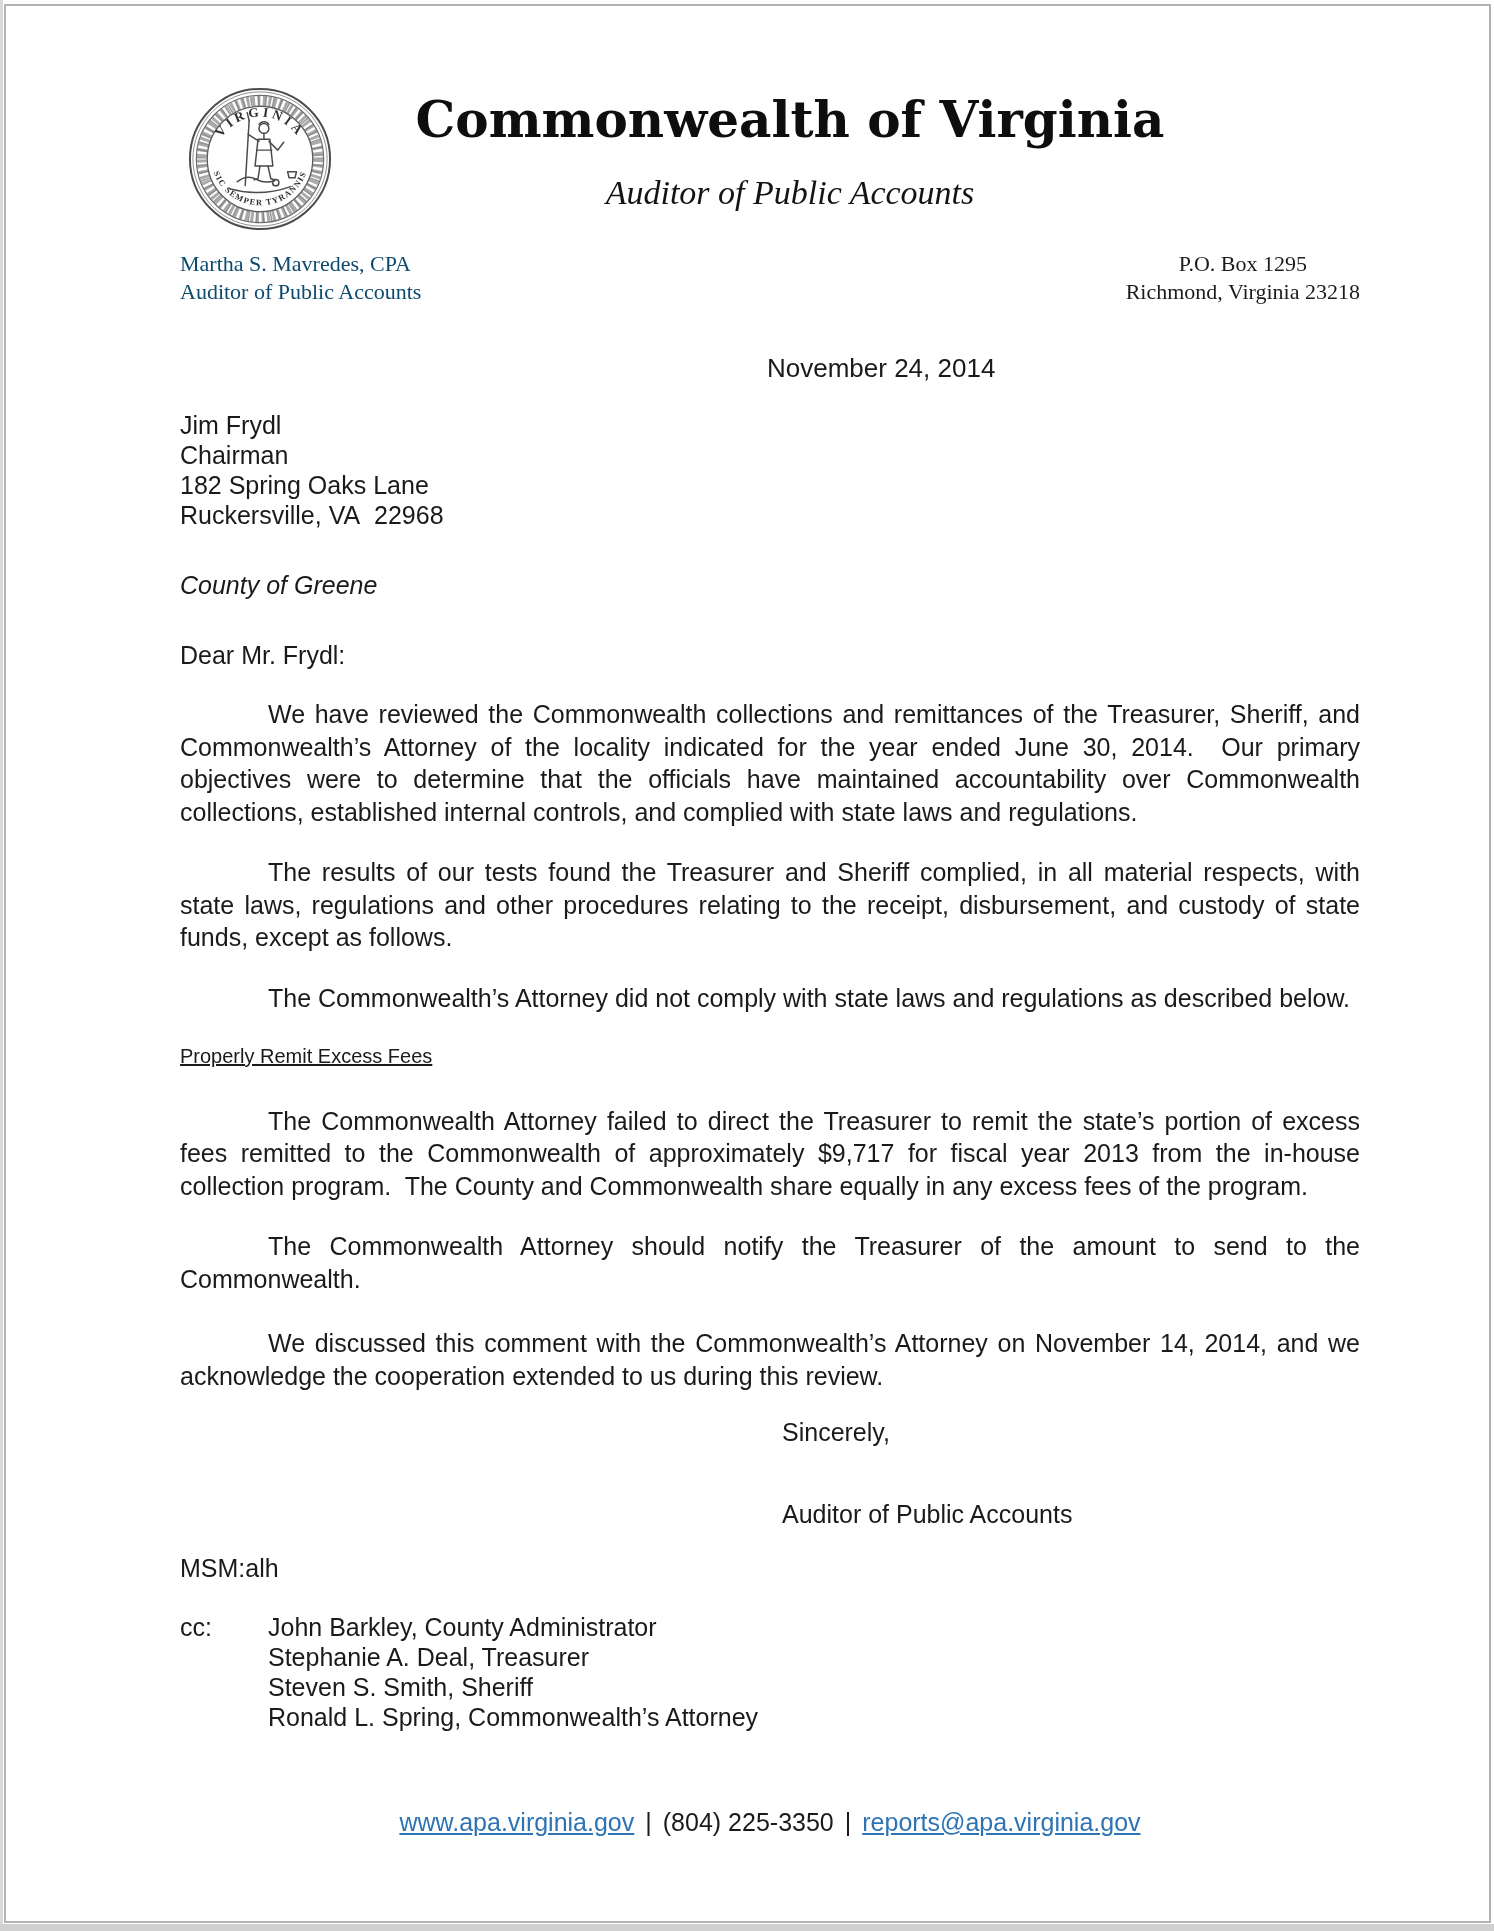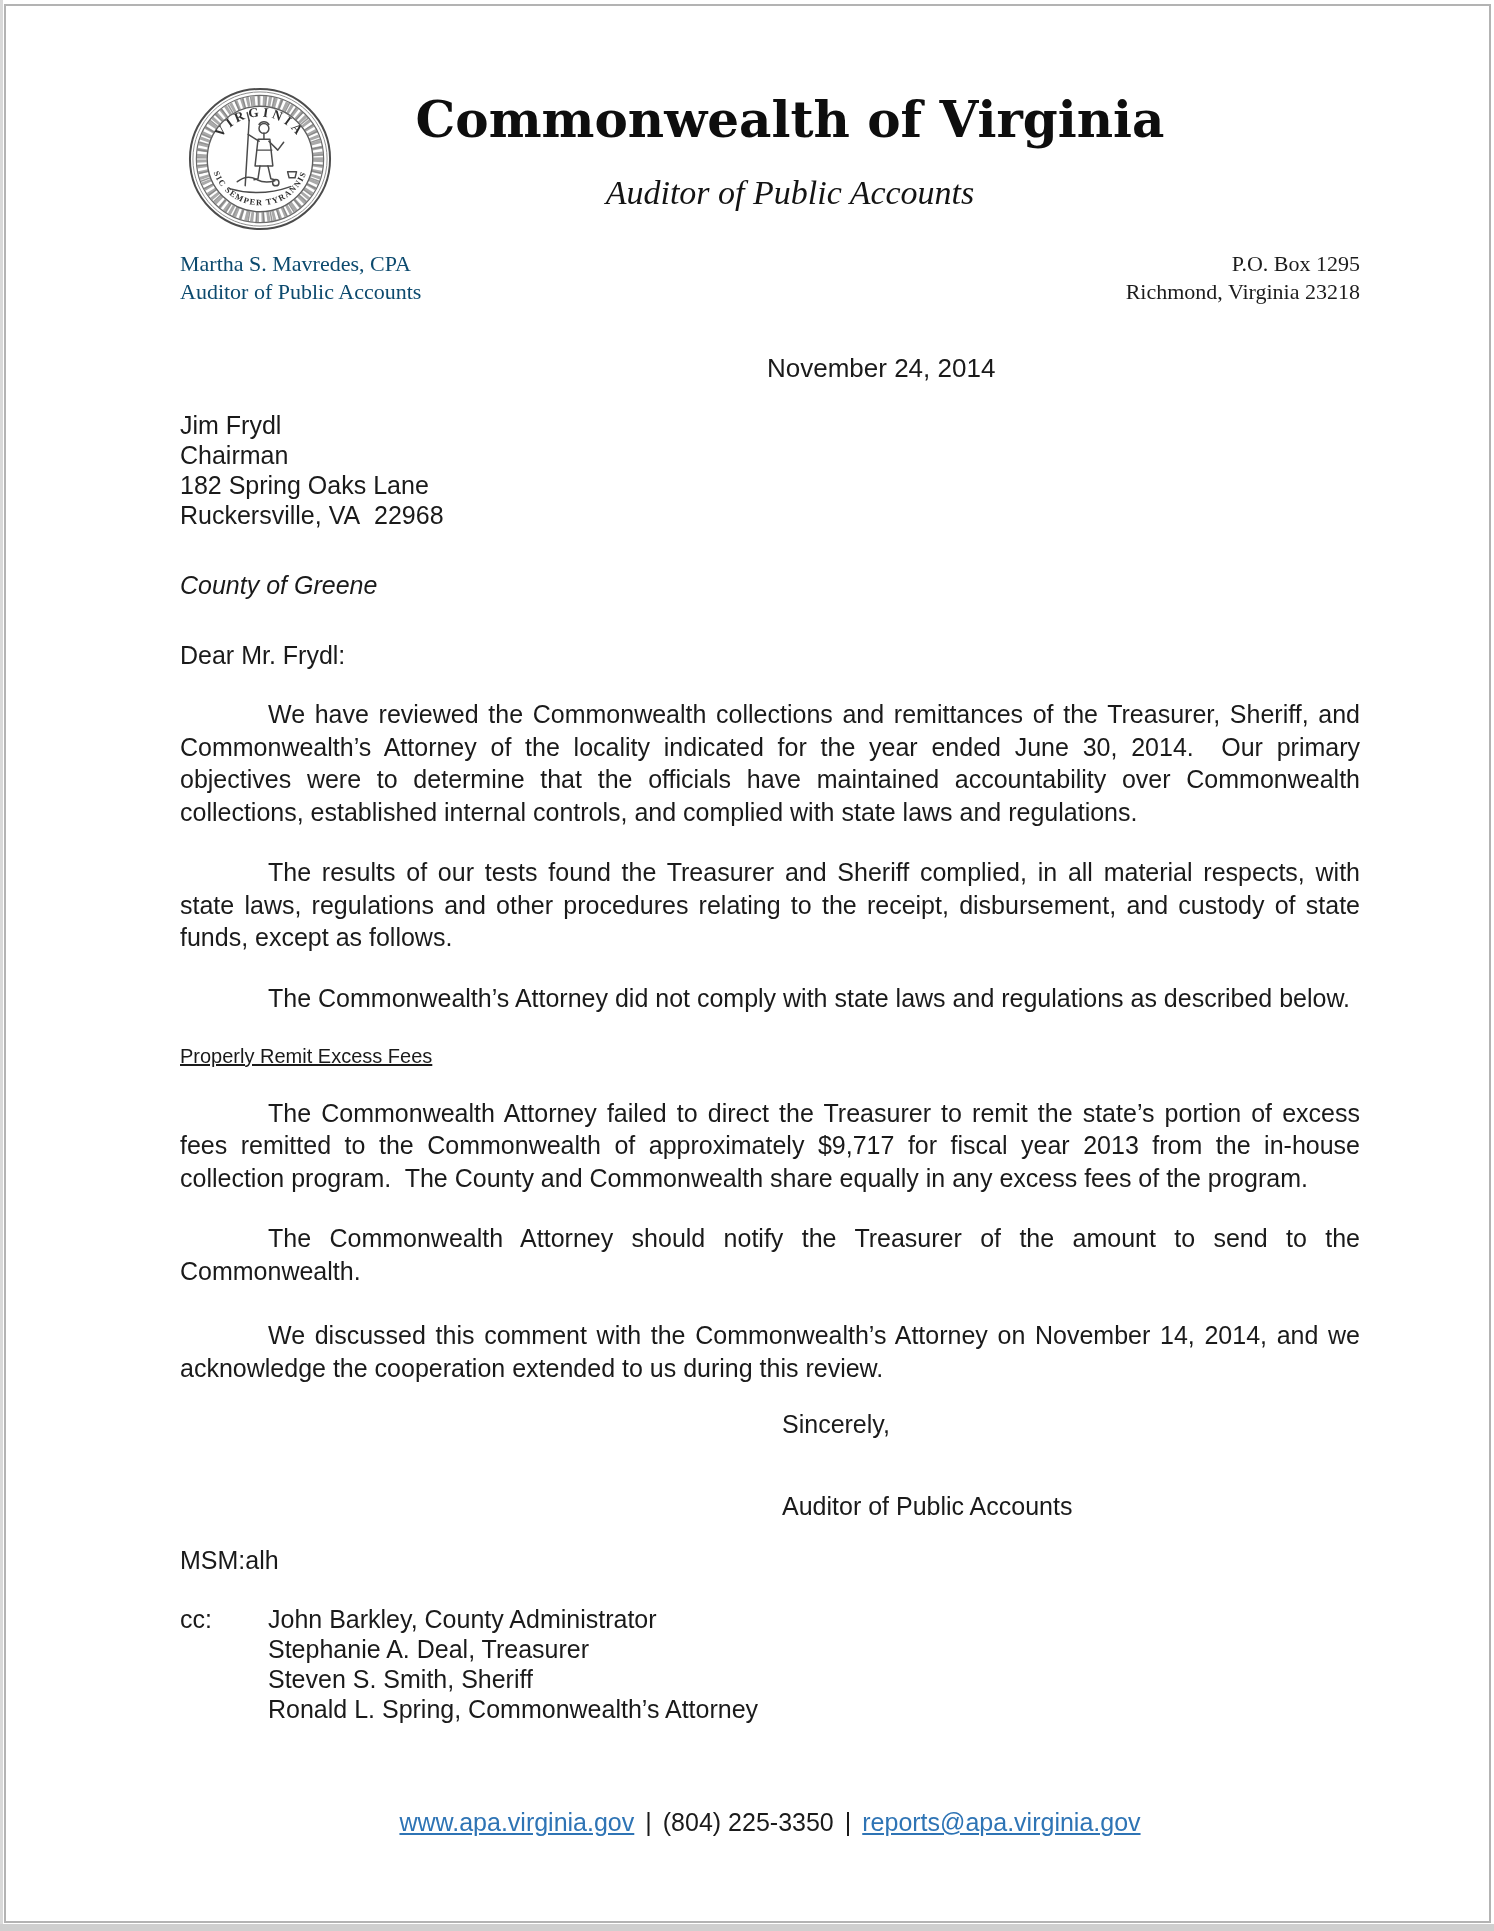--- a/index.html
+++ b/index.html
@@ -28,32 +28,32 @@
   .division {
     position:absolute; left:340px; top:174px; width:900px; text-align:center;
     font-family:"Liberation Serif", serif; font-style:italic; font-size:34px; color:#141414;
     white-space:nowrap;
   }
   .official {
     position:absolute; left:180px; top:250px;
     font-family:"Liberation Serif", serif; font-size:22px; line-height:28px; color:#0c4a6e;
   }
   .lh-address {
-    position:absolute; right:134px; top:250px; text-align:right;
+    position:absolute; right:134px; top:250px; text-align:center;
     font-family:"Liberation Serif", serif; font-size:22px; line-height:28px; color:#1c1c1c;
   }
 
   
   .date { margin:0 134px 0 180px; padding-left:587px; font-size:26px; line-height:32px; }
   .body-block { margin:0 134px 0 180px; font-size:25px; line-height:32.5px; }
   .recipient { margin-top:26px; line-height:30px; }
   .locality  { margin-top:40px; line-height:30px;font-style:italic; }
   .salutation{ margin-top:40px; line-height:30px; }
   p.para { margin:28px 0 0 0; text-align:justify; text-indent:88px; }
-  p.para.mt24 { margin-top:24px; }
+  p.para.mt24 { margin-top:32px; }
   p.para.mt32 { margin-top:32px; }
   .finding { margin:26px 0 4px 0; font-size:20px; font-weight:400; text-decoration:underline; line-height:32.5px; }
   .closing { margin:24px 0 0 602px; }
   .signer { margin-top:49px; }
   .initials { margin-top:22px; }
   .cc { margin-top:27px; display:flex; line-height:30px; }
   .cc-label { width:88px; flex:0 0 88px; }
 
   
   .footer {

